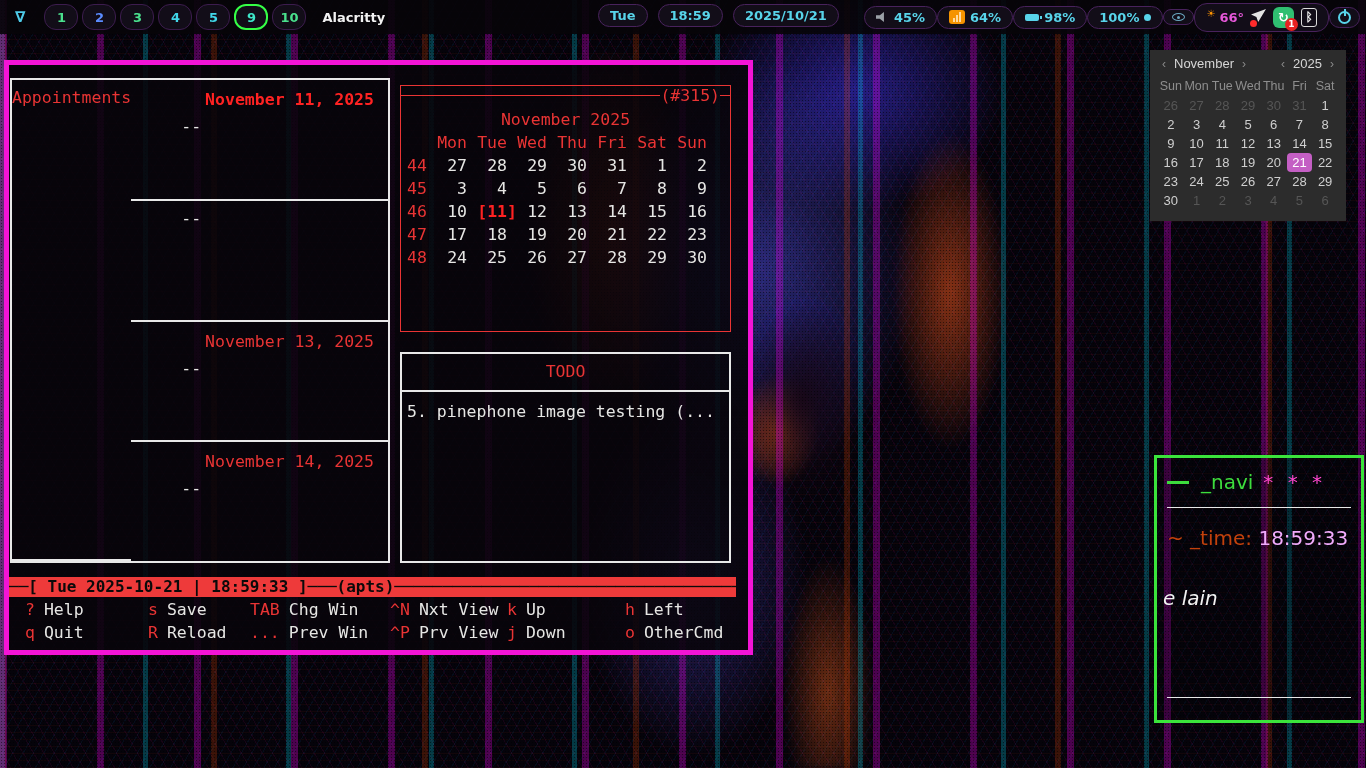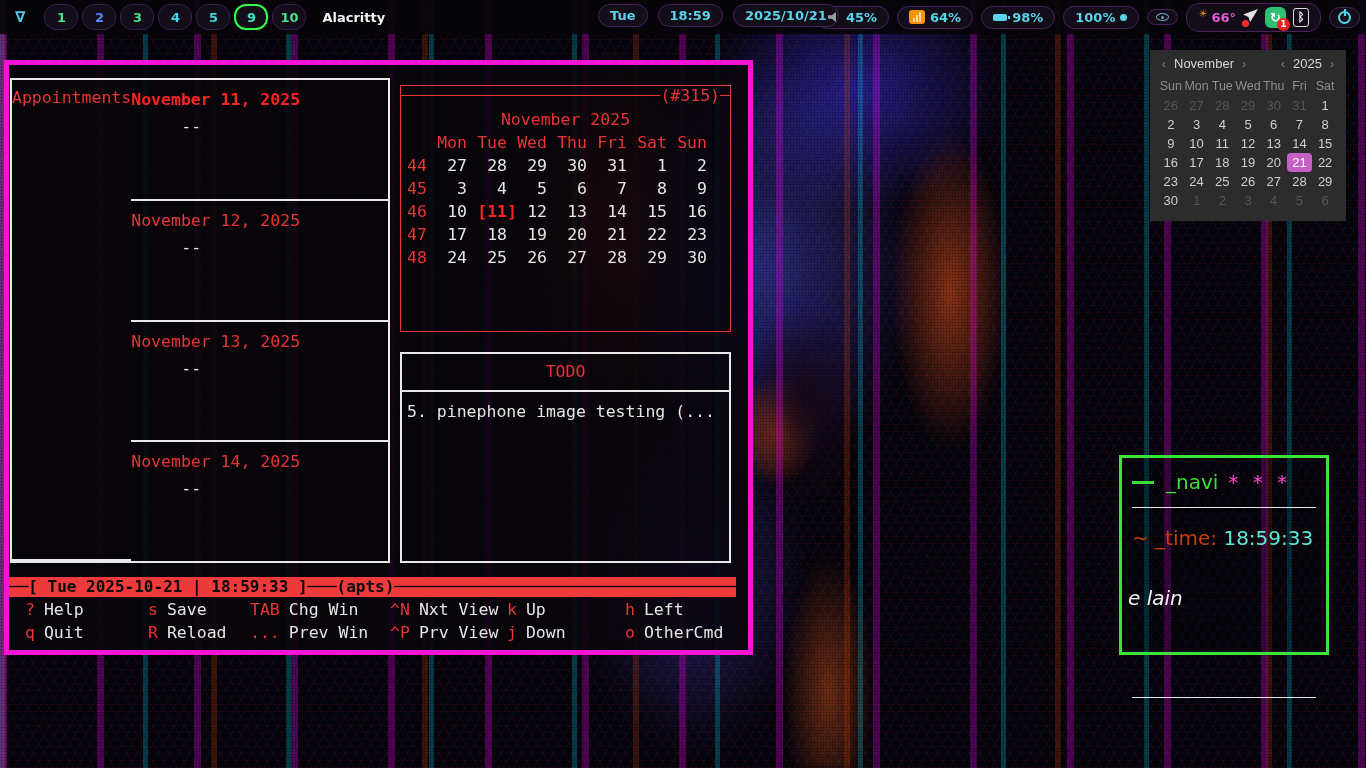--- a/index.html
+++ b/index.html
@@ -45,21 +45,21 @@
     color:#58d4ea; font-size:13px; font-weight:bold; padding:3px 11px;
     display:flex; align-items:center; gap:5px; white-space:nowrap; }
   .pill.small { padding:3px 8px; }
   .ws-group { display:flex; gap:4px; margin-left:4px; }
   .ws { width:34px; height:26px; display:flex; align-items:center; justify-content:center;
     background:#120d18; border:1px solid #3c1c4e; border-radius:12px;
     font-size:13px; font-weight:bold; }
   .ws.active { border:2px solid #35ff46; }
   .win-title { color:#f2f2f2; font-size:13px; font-weight:bold; margin-left:10px; }
   .tb-center { position:absolute; left:598px; top:4px; display:flex; gap:10px; }
-  .tb-right { margin-left:auto; display:flex; align-items:center; gap:8px; }
+  .tb-right { margin-left:auto; display:flex; align-items:center; }
   .logo { color:#4ecbe8; font-size:15px; font-weight:bold; padding:2px 9px; }
 
   
   .icon-speaker { width:13px; height:11px; background:#9aa0a6; display:inline-block;
     clip-path:polygon(0 35%, 30% 35%, 62% 5%, 62% 95%, 30% 65%, 0 65%); }
   .icon-signal { width:16px; height:14px; background:#f59300; border-radius:3px;
     display:inline-flex; align-items:flex-end; justify-content:center; gap:1px; padding:2px; }
   .icon-signal i { display:block; width:2px; background:#ffd9a0; }
   .icon-battery { width:14px; height:7px; background:#58d4ea; border-radius:2px;
     display:inline-block; position:relative; }
@@ -95,21 +95,21 @@
     font-family:"DejaVu Sans Mono", monospace; font-size:16.5px; color:#e6e6e4; }
   .panel-white { position:absolute; border:2px solid #e8e8e8; }
   .panel-red   { position:absolute; border:1px solid #e93434; }
   .p-title { text-align:center; color:#e93434; padding:8px 0 9px 0; }
   .p-title-line { border-bottom:2px solid #e8e8e8; }
 
   .apts { left:1px; top:13px; width:380px; height:485px; display:flex; flex-direction:row; }
   .apts-list { flex:1; display:flex; flex-direction:column; overflow:hidden; }
   .apt-section { flex:1; border-bottom:2px solid #e8e8e8; overflow:hidden; }
   .apt-section:last-child { border-bottom:none; }
-  .apt-date { color:#e93434; text-align:left; padding:10px 14px 0 0; }
+  .apt-date { color:#e93434; text-align:right; padding:10px 14px 0 0; }
   .apt-date.sel { color:#ff2222; font-weight:bold; }
   .apt-entry { color:#e6e6e4; padding:8px 0 0 50px; }
 
   .calpanel { left:391px; top:20px; width:331px; height:247px; }
   .cal-title { text-align:center; color:#e93434; padding:6px 0 7px 0; }
   .cal-underline { display:flex; align-items:center; color:#e93434; }
   .cal-underline .ln { border-top:1px solid #e93434; flex:1; }
   .cal-underline .ln2 { border-top:1px solid #e93434; width:10px; }
   .cal-month { text-align:center; color:#e93434; padding:5px 0 2px 0; }
   .cal-row { display:flex; padding-left:6px; line-height:23px; }
@@ -140,34 +140,34 @@
   .mc-month { color:#d6d6d6; margin:0 4px; }
   .mc-year  { color:#d6d6d6; margin:0 4px; }
   .mc-spacer { flex:1; }
   .mc-row7 { display:grid; grid-template-columns:repeat(7,1fr); }
   .mc-cell { text-align:center; line-height:19px; height:19px; border-radius:4px; }
   .mc-hdr { color:#8e8e8e; font-size:12.5px; }
   .mc-cell.dim { color:#565656; }
   .mc-cell.sel { background:#c45fc4; color:#ffffff; }
 
   
-  .conky { position:absolute; left:1119px; top:455px; width:210px; height:200px; z-index:3;
+  .conky { position:absolute; left:1154px; top:455px; width:210px; height:268px; z-index:3;
     border:3px solid #3be43b; background:rgba(4,2,8,0.25);
     font-family:"DejaVu Sans", sans-serif; font-size:20px; }
   .ck-line1 { position:absolute; left:10px; top:12px; display:flex; align-items:center; }
   .ck-dash { width:22px; height:3px; background:#3ddc3d; margin-right:12px; }
   .ck-navi { color:#3ddc3d; }
   .ck-stars { color:#ff47cf; margin-left:10px; letter-spacing:4px; }
   .ck-hr { position:absolute; left:10px; right:10px; border-top:1px solid #e8e8e8; }
   .ck-hr.top { top:49px; } .ck-hr.bottom { top:239px; }
   .ck-time { position:absolute; left:10px; top:68px; }
   .ck-mid  { position:absolute; left:6px; top:128px; color:#f2f2f2;font-style:italic; }
   .ck-date { position:absolute; left:10px; top:188px; }
   .ck-label { color:#c2410c; }
-  .ck-value { color:#5eead4; }
+  .ck-value { color:#f0abfc; }
 </style>
 </head>
 <body>
 
 <div class="wallpaper"></div>
 <div class="figure"></div>
 <div class="noise"></div>
 <div class="halftone"></div>
 
 <div class="topbar">
@@ -234,21 +234,20 @@
 <div class="calcurse">
 
   <div class="panel-white apts">
     <div class="p-title p-title-line">Appointments</div>
     <div class="apts-list">
         <div class="apt-section">
           <div class="apt-date sel">November 11, 2025</div>
           <div class="apt-entry">--</div>
         </div>
         <div class="apt-section">
-          <div class="apt-date">November 12, 2025</div>
           <div class="apt-entry">--</div>
         </div>
         <div class="apt-section">
           <div class="apt-date">November 13, 2025</div>
           <div class="apt-entry">--</div>
         </div>
         <div class="apt-section">
           <div class="apt-date">November 14, 2025</div>
           <div class="apt-entry">--</div>
         </div>

